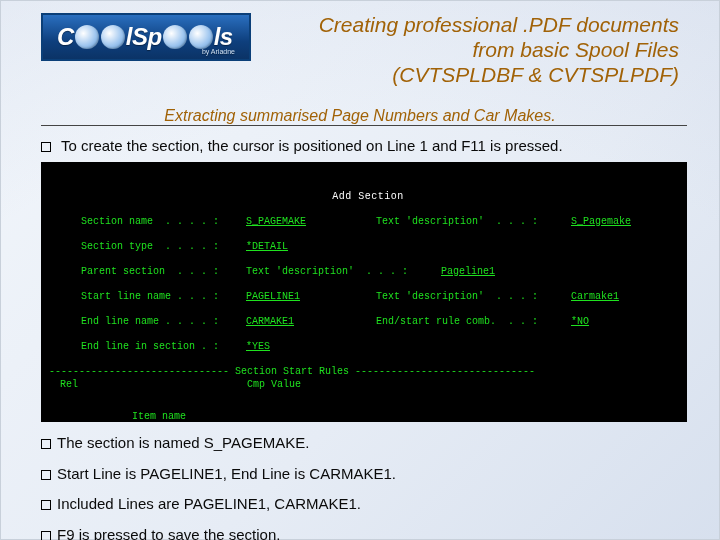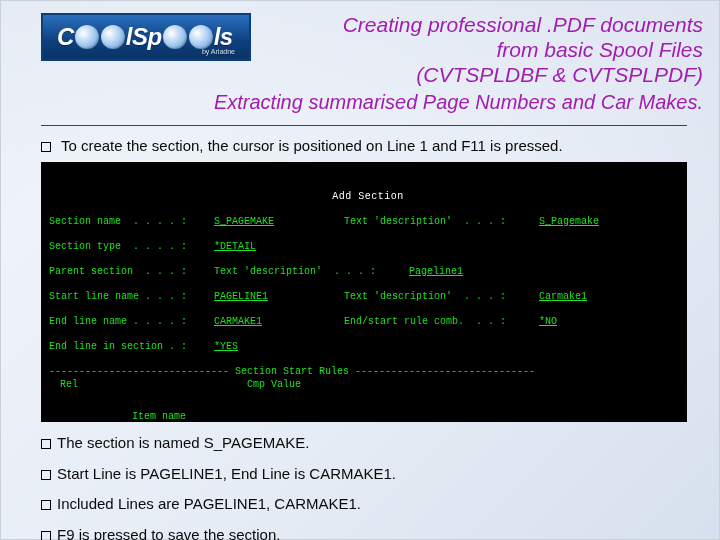--- a/index.html
+++ b/index.html
@@ -37,31 +37,31 @@
     display: inline-block;
     box-shadow: inset -1px -1px 2px rgba(0,0,0,0.25);
   }
   .logo .by {
     position: absolute; right: 14px; bottom: 4px;
     font-size: 7px; font-style: normal; font-weight: normal;
     color: #cfe0f3; letter-spacing: 0;
   }
   .header-block {
     position: absolute;
-    left: 40px; right: 16px; top: 12px;
+    left: 40px; right: 40px; top: 12px;
     text-align: right;
     font-style: italic;
-    color: #a21caf;
+    color: #a16207;
     font-size: 21px;
     line-height: 1.18;
     padding-bottom: 2px;
   }
   .header-block .sub {
-    display: block; text-align: right;
-    margin-top: 4px; font-size: 20px;
+    display: block; text-align: center;
+    margin-top: 20px; font-size: 16px;
   }
   .rule {
     position: absolute;
     left: 40px; right: 32px; top: 124px;
     height: 1px; background: #444;
   }
   .content {
     position: absolute;
     left: 40px; right: 32px; top: 134px;
     font-size: 15px;
@@ -84,21 +84,21 @@
     padding: 4px 0 4px 8px;
     white-space: pre;
     overflow: hidden;
     position: relative;
   }
   .terminal .title {
     color: #fff; text-align: center; display: block;
     font-size: 10px; letter-spacing: 0.5px;
   }
   .terminal .row { display: flex; }
-  .terminal .lab { width: 165px; color: #1fe21f; }
+  .terminal .lab { width: 165px; color: #1fe21f; margin-left: 32px; }
   .terminal .val { width: 130px; color: #1fe21f; }
   .terminal .lab2 { width: 195px; color: #1fe21f; }
   .terminal .val2 { color: #1fe21f; }
   .terminal .ul { text-decoration: underline; text-decoration-color: #1fe21f; }
   .terminal .dash { color: #1fe21f; letter-spacing: 0; }
   .terminal .hdr { display: flex; text-align: center; }
   .terminal .hdr .c1 { width: 40px; }
   .terminal .hdr .c2 { width: 140px; margin-top: 32px; }
   .terminal .hdr .c3 { width: 90px; }
   .notes {

